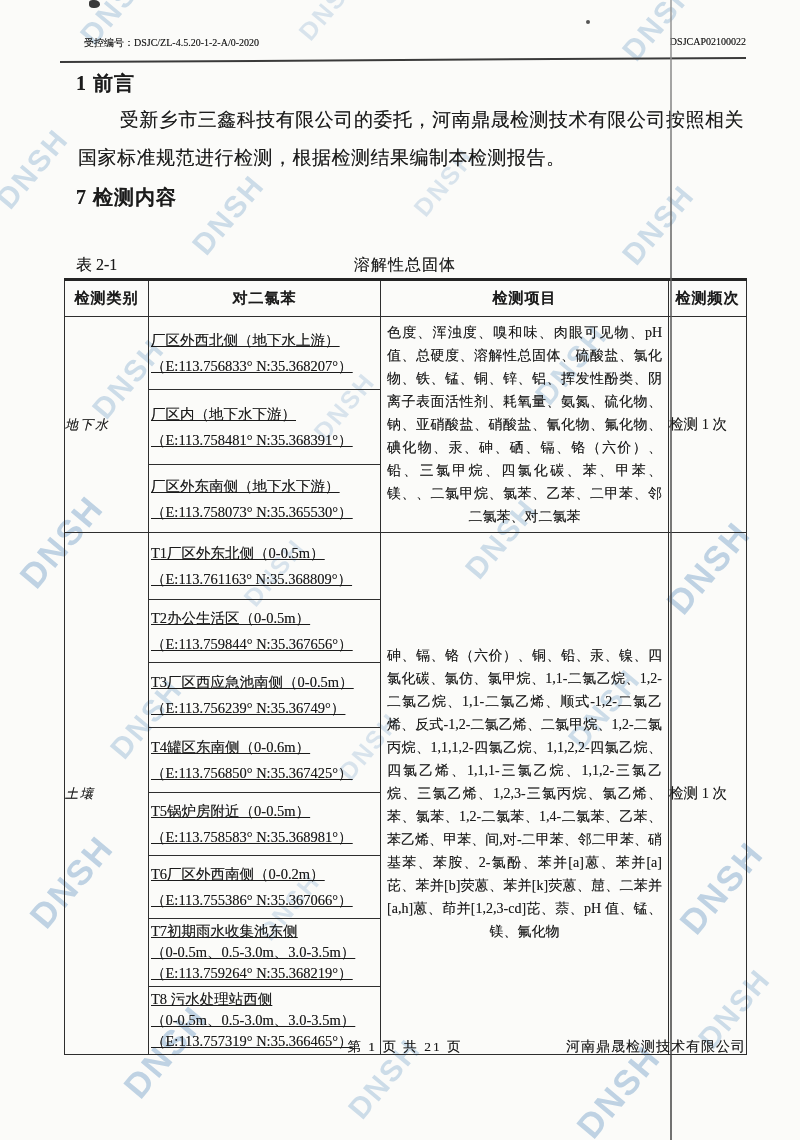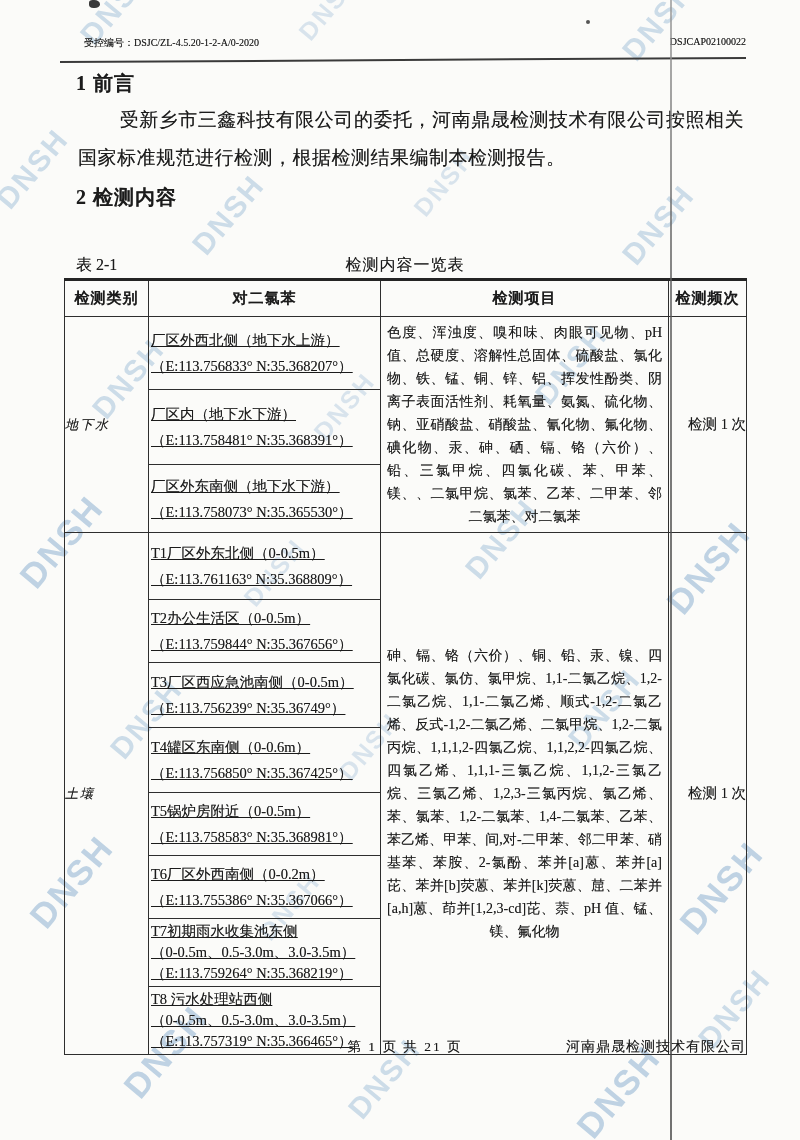--- a/index.html
+++ b/index.html
@@ -48,21 +48,21 @@
     border-collapse:collapse; table-layout:fixed; }
   .tbl th, .tbl td { border:1.5px solid #2e2e2e; vertical-align:middle; background:transparent; }
   .tbl { border-top:3px solid #242424; }
   .tbl th { font-size:15px; font-weight:bold; text-align:center; height:36px; letter-spacing:1px; }
   td.cat { font-size:13px; letter-spacing:2px;font-style:italic; }
   td.point { font-size:14.5px; padding:2px 2px;text-decoration:underline; }
   td.point div { line-height:26px; }
   td.point.tight div { line-height:21px; }
   td.items { font-size:14px; line-height:23px; padding:4px 6px;
     text-align:justify; text-align-last:center; }
-  td.freq { text-align:right; font-size:14.5px; }
+  td.freq { text-align:left; font-size:14.5px; }
   tr.rh37 { height:37px; } tr.rh67 { height:67px; } tr.rh68 { height:68px; }
   tr.rh62 { height:62px; } tr.rh63 { height:63px; } tr.rh65 { height:65px; }
   
   .footer { position:absolute; top:1038px; left:64px; width:682px; height:20px; font-size:13.5px; }
   .pg { position:absolute; left:0; width:100%; text-align:center; letter-spacing:2px; }
   .company { position:absolute; right:0; top:0; letter-spacing:1px; font-size:14px; }
 </style>
 </head>
 <body>
 
@@ -103,25 +103,25 @@
 
     <div class="hdr">
       <span><span>受控编号：</span><span>DSJC/ZL-4.5.20-1-2-A/0-2020</span></span>
       <span>DSJCAP02100022</span>
     </div>
     <div class="hdr-rule"></div>
 
     <div class="h1a">1 前言</div>
     <div class="para1">受新乡市三鑫科技有限公司的委托，河南鼎晟检测技术有限公司按照相关国家标准规范进行检测，根据检测结果编制本检测报告。</div>
 
-    <div class="h2a">2 检测内容</div>
+    <div class="h2a">7 检测内容</div>
 
     <div class="cap-row">
       <span class="cap-label">表 2-1</span>
-      <span class="cap-title">检测内容一览表</span>
+      <span class="cap-title">溶解性总固体</span>
     </div>
 
     <table class="tbl">
       <colgroup>
           <col style="width:84px">
           <col style="width:232px">
           <col style="width:288px">
           <col style="width:78px">
         </colgroup>
       <tbody>

